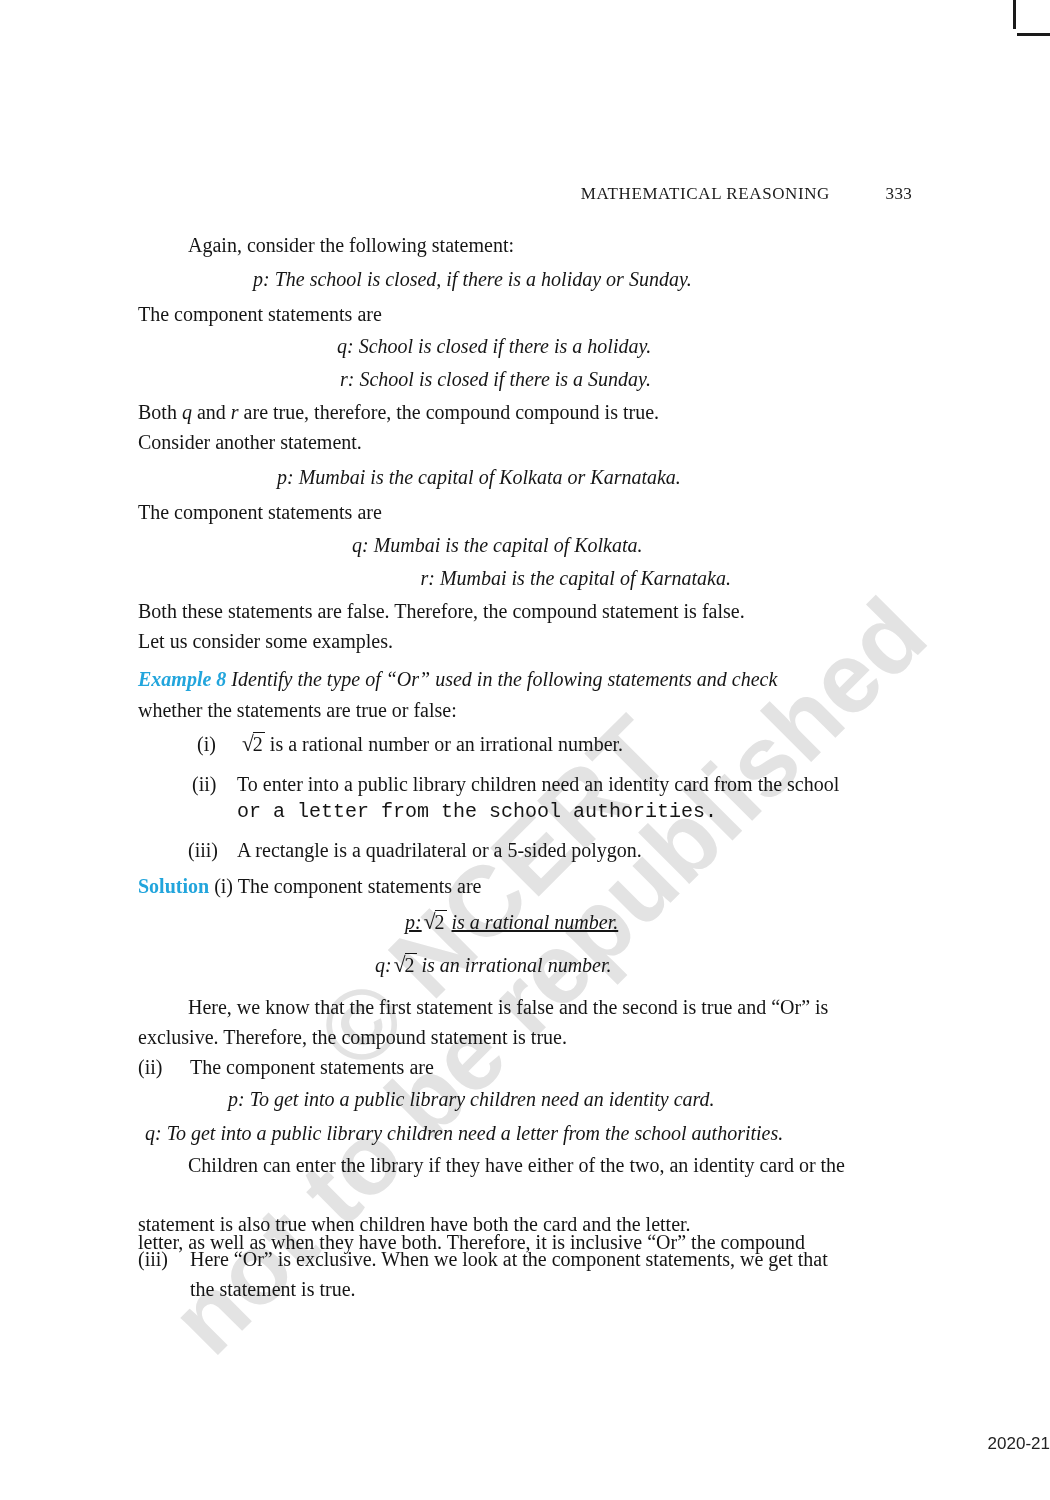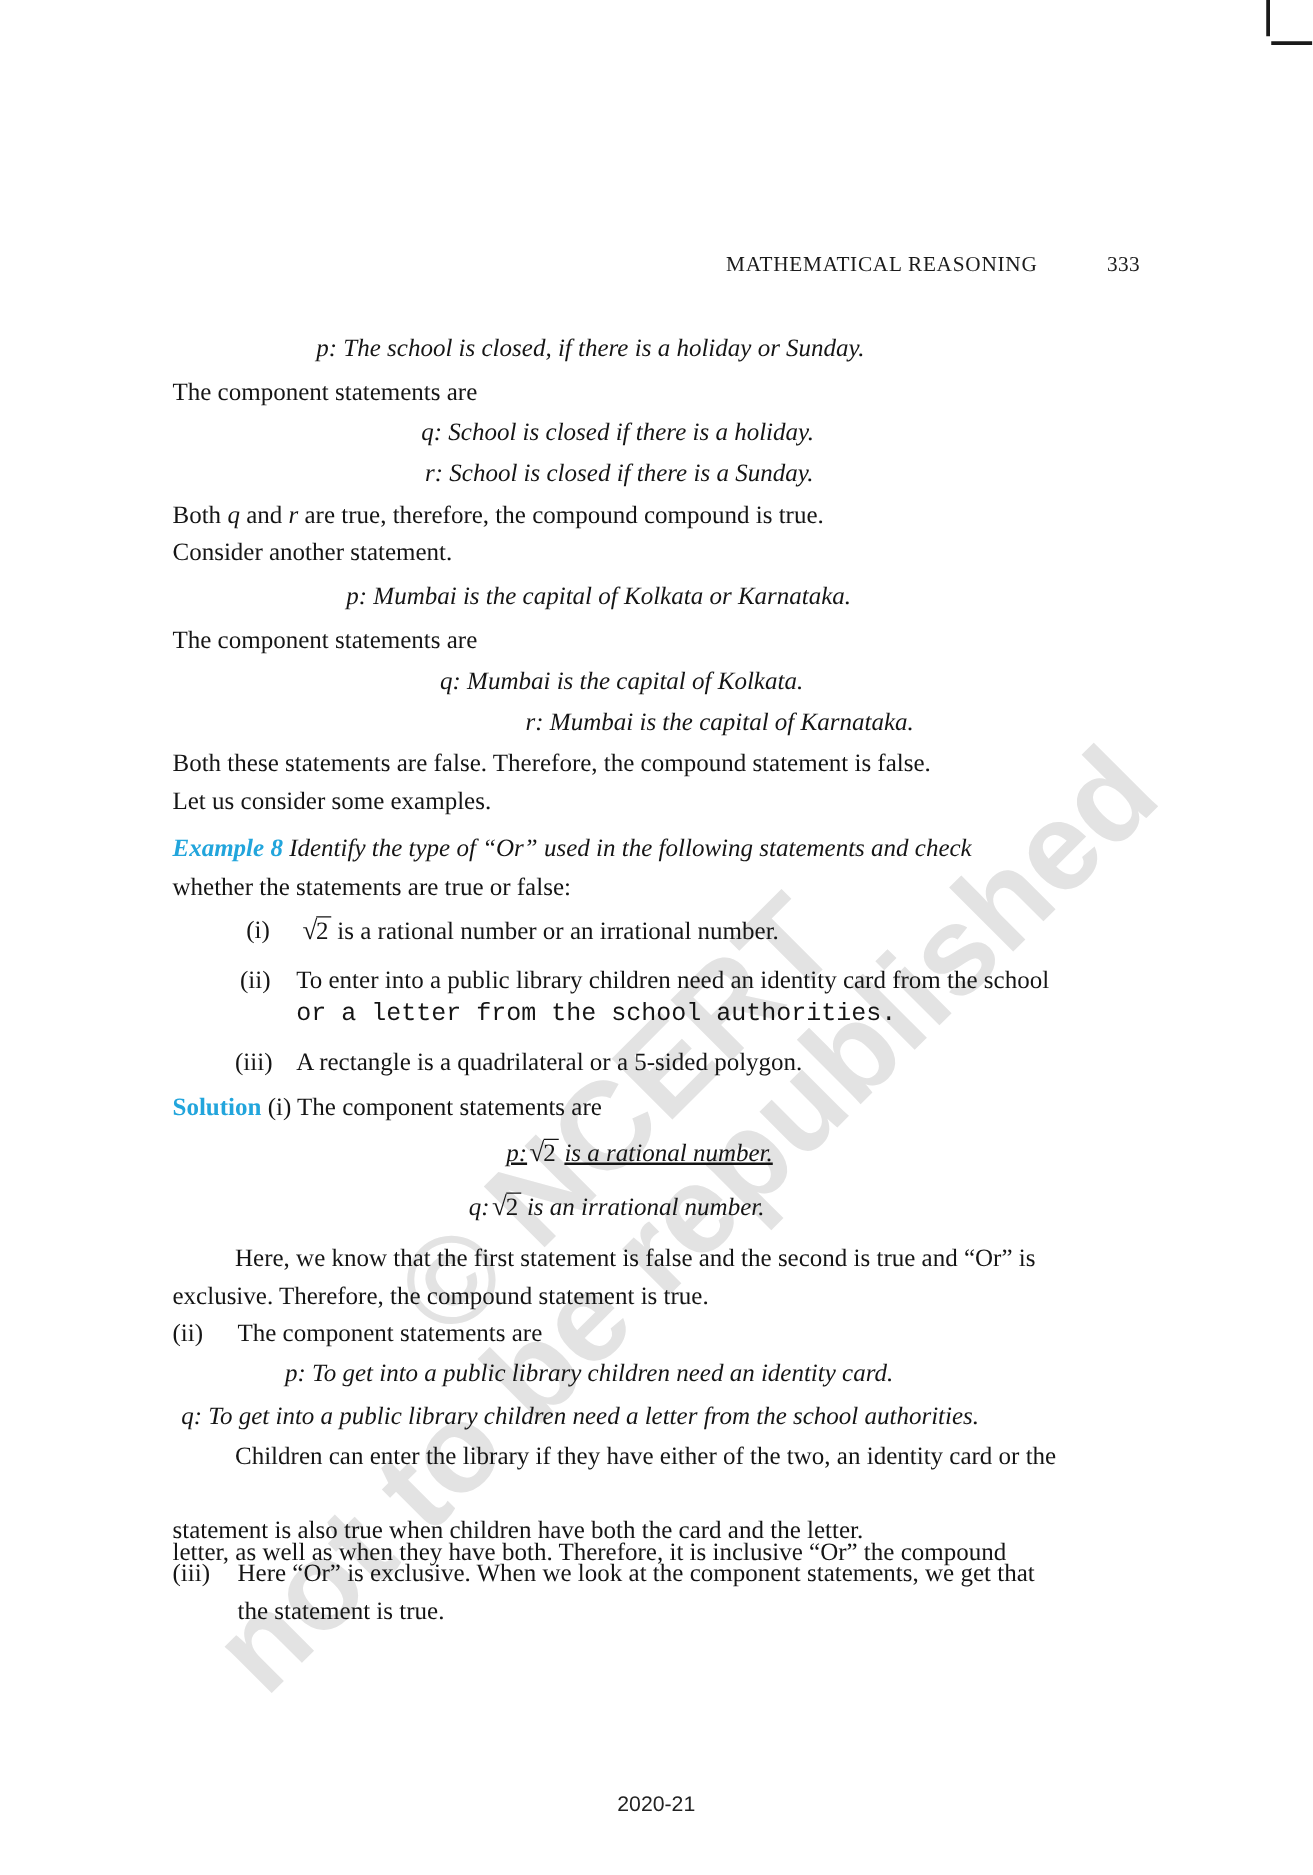--- a/index.html
+++ b/index.html
@@ -20,21 +20,20 @@
   }
   .it{font-style:italic;}
   .accent{color:var(--accent,#22a5dc);font-weight:bold;}
   .fit{white-space:nowrap;} 
   
   .runhead{
     position:absolute;
     font-size:17px;
     letter-spacing:0.6px;
     color:#1b1b1b;
-    margin-top:18px;
   }
   
   .sqrt{font-style:normal;display:inline-block;margin:0 5px 0 2px;white-space:nowrap;}
   .sqrt .sign{font-size:1.08em;}
   .sqrt .vin{
     display:inline-block;
     border-top:1.7px solid #151515;
     line-height:1.0;
     padding:1px 2px 0 0;
     margin-left:-1px;
@@ -51,21 +50,21 @@
     pointer-events:none;
     font-weight:bold;
   }
   .text-layer{position:absolute;inset:0;z-index:1;}
   
   .crop{position:absolute;background:#1a1a1a;}
   
   .footer{
     position:absolute;
     left:0;width:1050px;
-    text-align:center;
+    text-align:right;
     font-family:"Liberation Sans", sans-serif;
     font-size:17px;
     color:#222;
   }
 </style>
 </head>
 <body>
 
 <div id="page">
 
@@ -73,20 +72,21 @@
   <div class="wm" style="left:148px;top:1295px;font-size:100px;">not to be republished</div>
 
   <div class="text-layer">
 
     <div class="crop" style="left:1013px;top:0;width:3px;height:29px;"></div>
     <div class="crop" style="left:1017px;top:33px;width:33px;height:3px;"></div>
 
     <div class="runhead" style="left:138px;top:184px;width:692px;text-align:right;">MATHEMATICAL REASONING</div>
     <div class="runhead" style="left:138px;top:184px;width:774px;text-align:right;letter-spacing:0.3px;">333</div>
 
+    <div class="ln" style="left:188px;top:231px;">Again, consider the following statement:</div>
     <div class="ln it fit" style="left: 253px; top: 265px; width: 542px; word-spacing: 0px;">p: The school is closed, if there is a holiday or Sunday.</div>
     <div class="ln" style="left:138px;top:300px;">The component statements are</div>
     <div class="ln it fit" style="left: 337px; top: 332px; width: 380px; word-spacing: 0px;">q: School is closed if there is a holiday.</div>
     <div class="ln it fit" style="left: 340px; top: 365px; width: 376px; word-spacing: 0px;">r: School is closed if there is a Sunday.</div>
 
     <div class="ln" style="left:138px;top:398px;"><span>Both </span><span class="it">q</span><span> and </span><span class="it">r</span><span> are true, therefore, the compound compound is true.</span></div>
     <div class="ln" style="left:138px;top:428px;">Consider another statement.</div>
 
     <div class="ln it fit" style="left: 277px; top: 463px; width: 494px; word-spacing: 0px;">p: Mumbai is the capital of Kolkata or Karnataka.</div>
     <div class="ln" style="left:138px;top:498px;">The component statements are</div>

